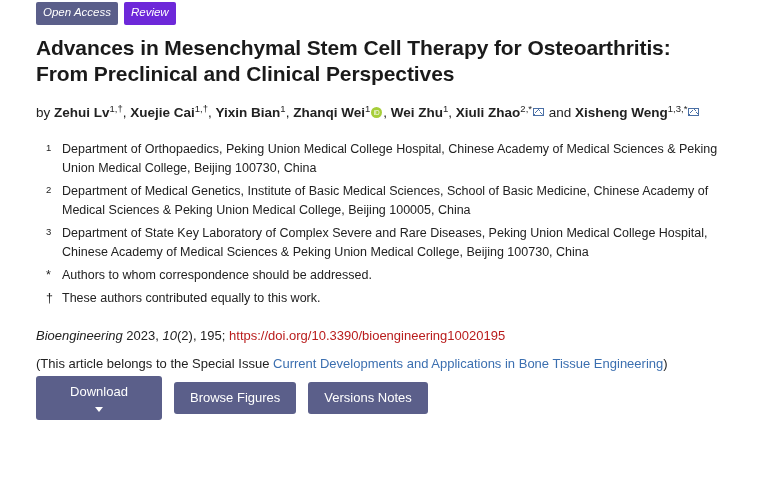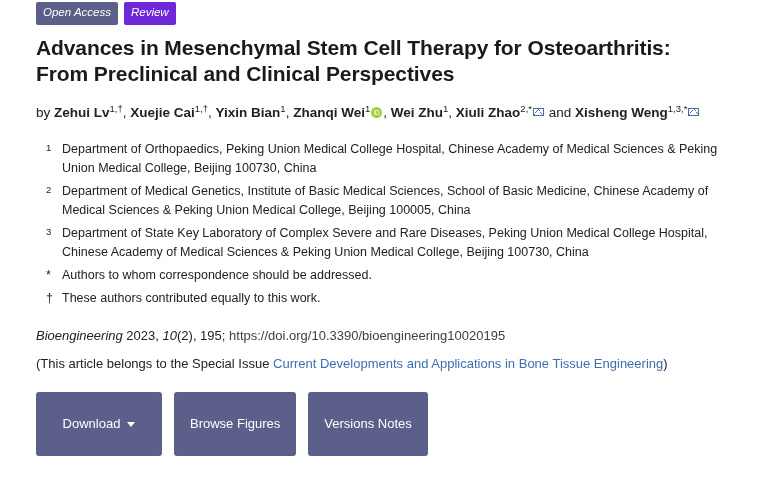--- a/index.html
+++ b/index.html
@@ -146,66 +146,67 @@
   
   .journal-line {
     font-size: 13px;
     line-height: 1.5;
     margin-bottom: 9px;
     color: #222222;
   }
   .journal-name { font-style: italic; }
   .vol { font-style: italic; }
   .doi-link {
-    color: #404040;
+    color: #b91c1c;
     text-decoration: none;
   }
 
   
   .dates {
     font-size: 13px;
     font-weight: bold;
     line-height: 1.5;
     margin-bottom: 14px;
     color: #222222;
     max-width: 660px;
   }
 
   
   .special-issue {
     font-size: 13px;
     line-height: 1.5;
-    margin-bottom: 18px;
+    margin-bottom: 2px;
     color: #222222;
   }
   .si-link {
     color: #3b6fb0;
     text-decoration: none;
   }
 
   
   .button-row {
     display: flex;
     gap: 12px;
     align-items: center;
   }
   .btn {
     background: #5b5f8a;
     color: #ffffff;
     border: none;
     border-radius: 3px;
     font-size: 13px;
     font-family: "Liberation Sans", sans-serif;
-    padding: 25px 16px;
+    padding: 9px 16px;
     cursor: pointer;
     line-height: 1.1;
     display: inline-flex;
     align-items: center;
     gap: 7px;
     white-space: nowrap;
+    flex-direction: column;
   }
   .btn-download { min-width: 126px; justify-content: center; }
   .caret {
     display: inline-block;
     width: 0; height: 0;
     border-left: 4.5px solid transparent;
     border-right: 4.5px solid transparent;
     border-top: 5px solid #ffffff;
     position: relative;
     top: 1px;

